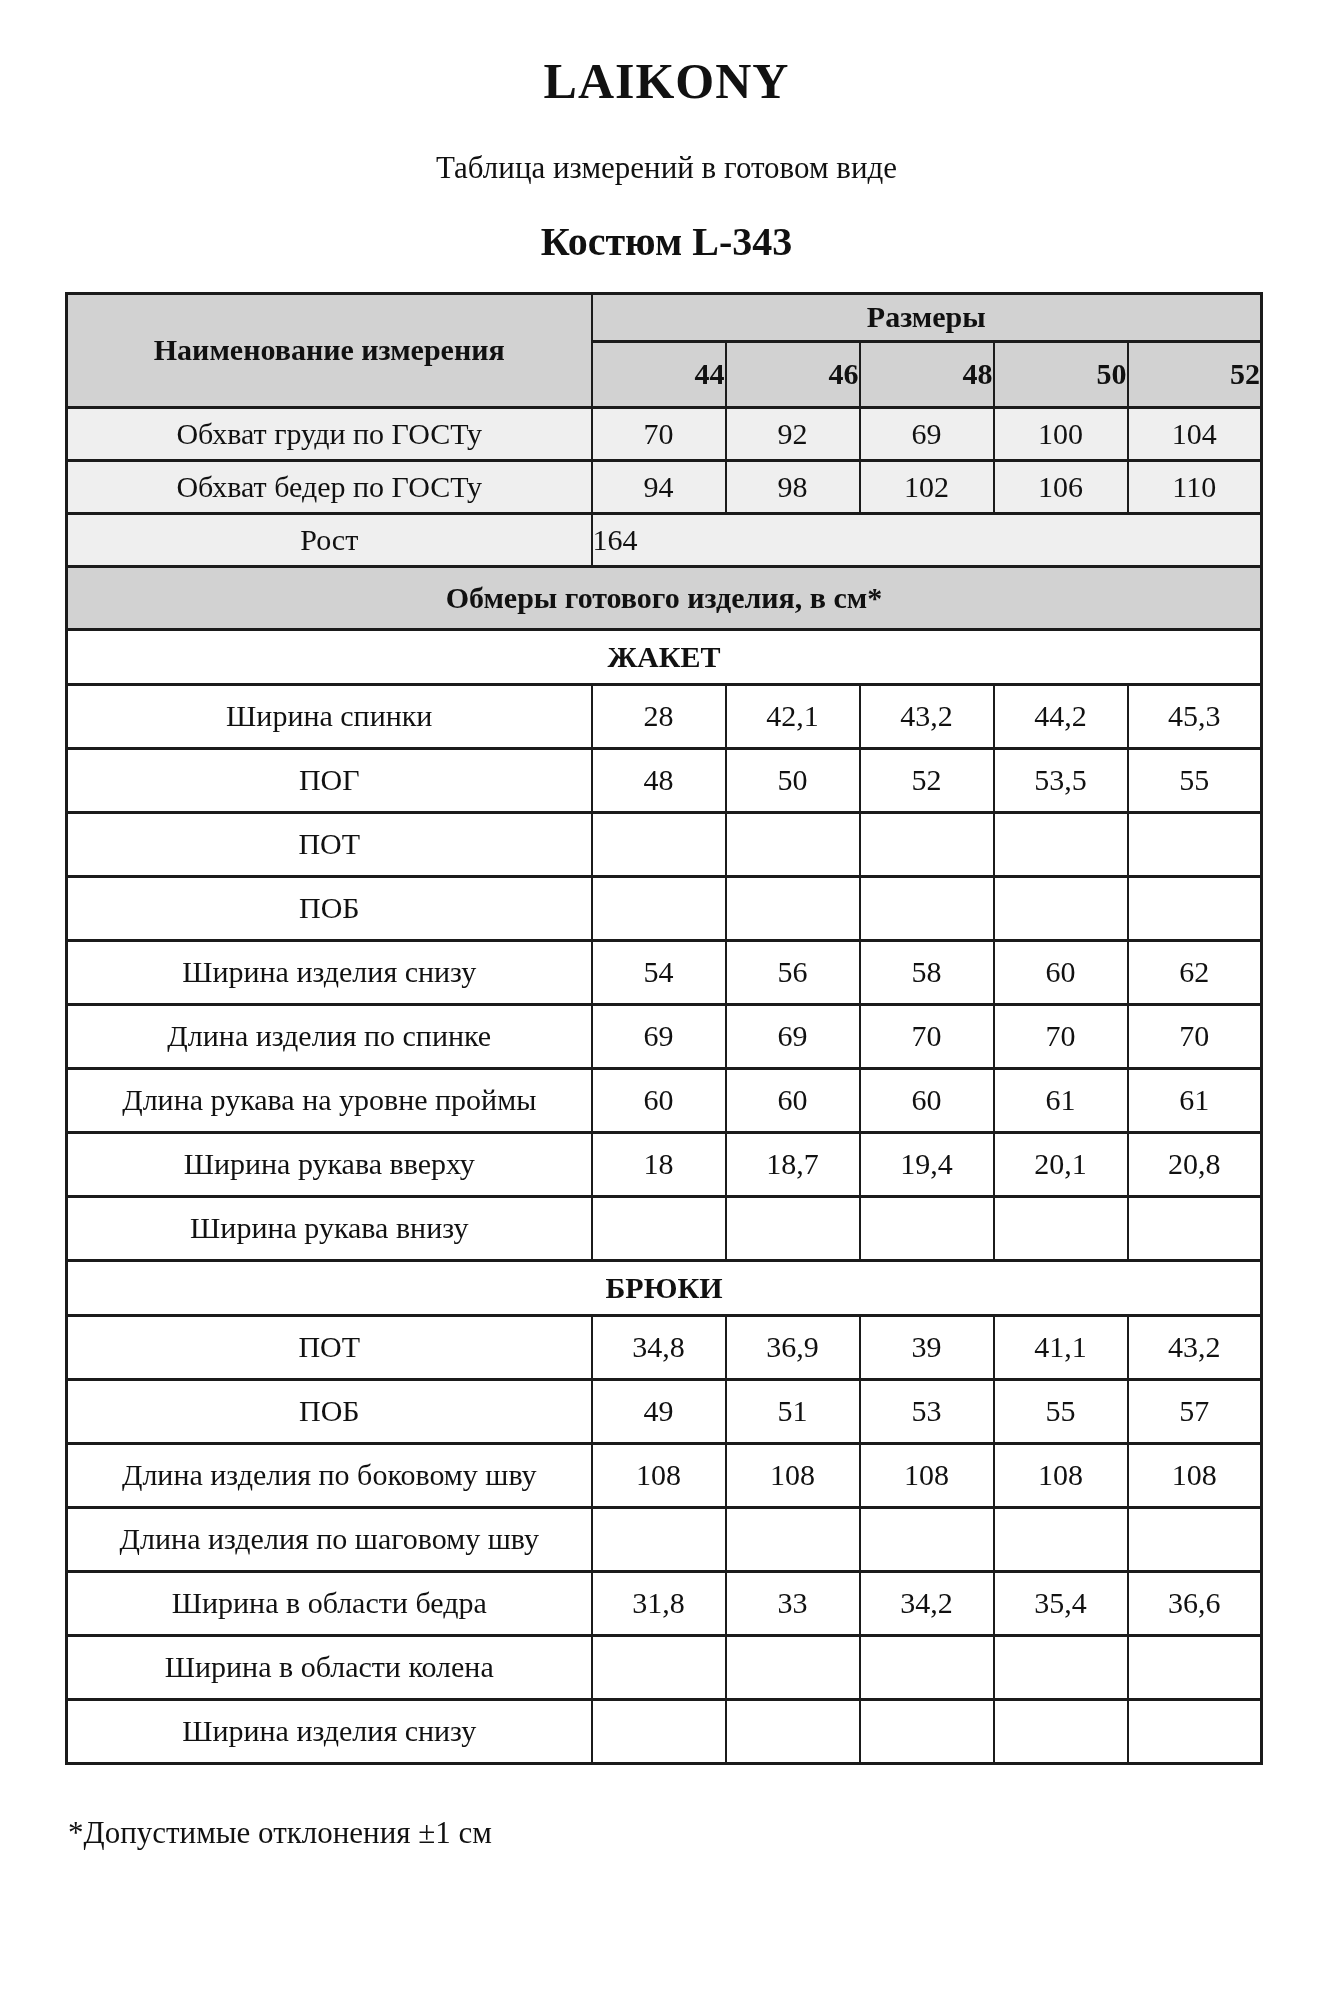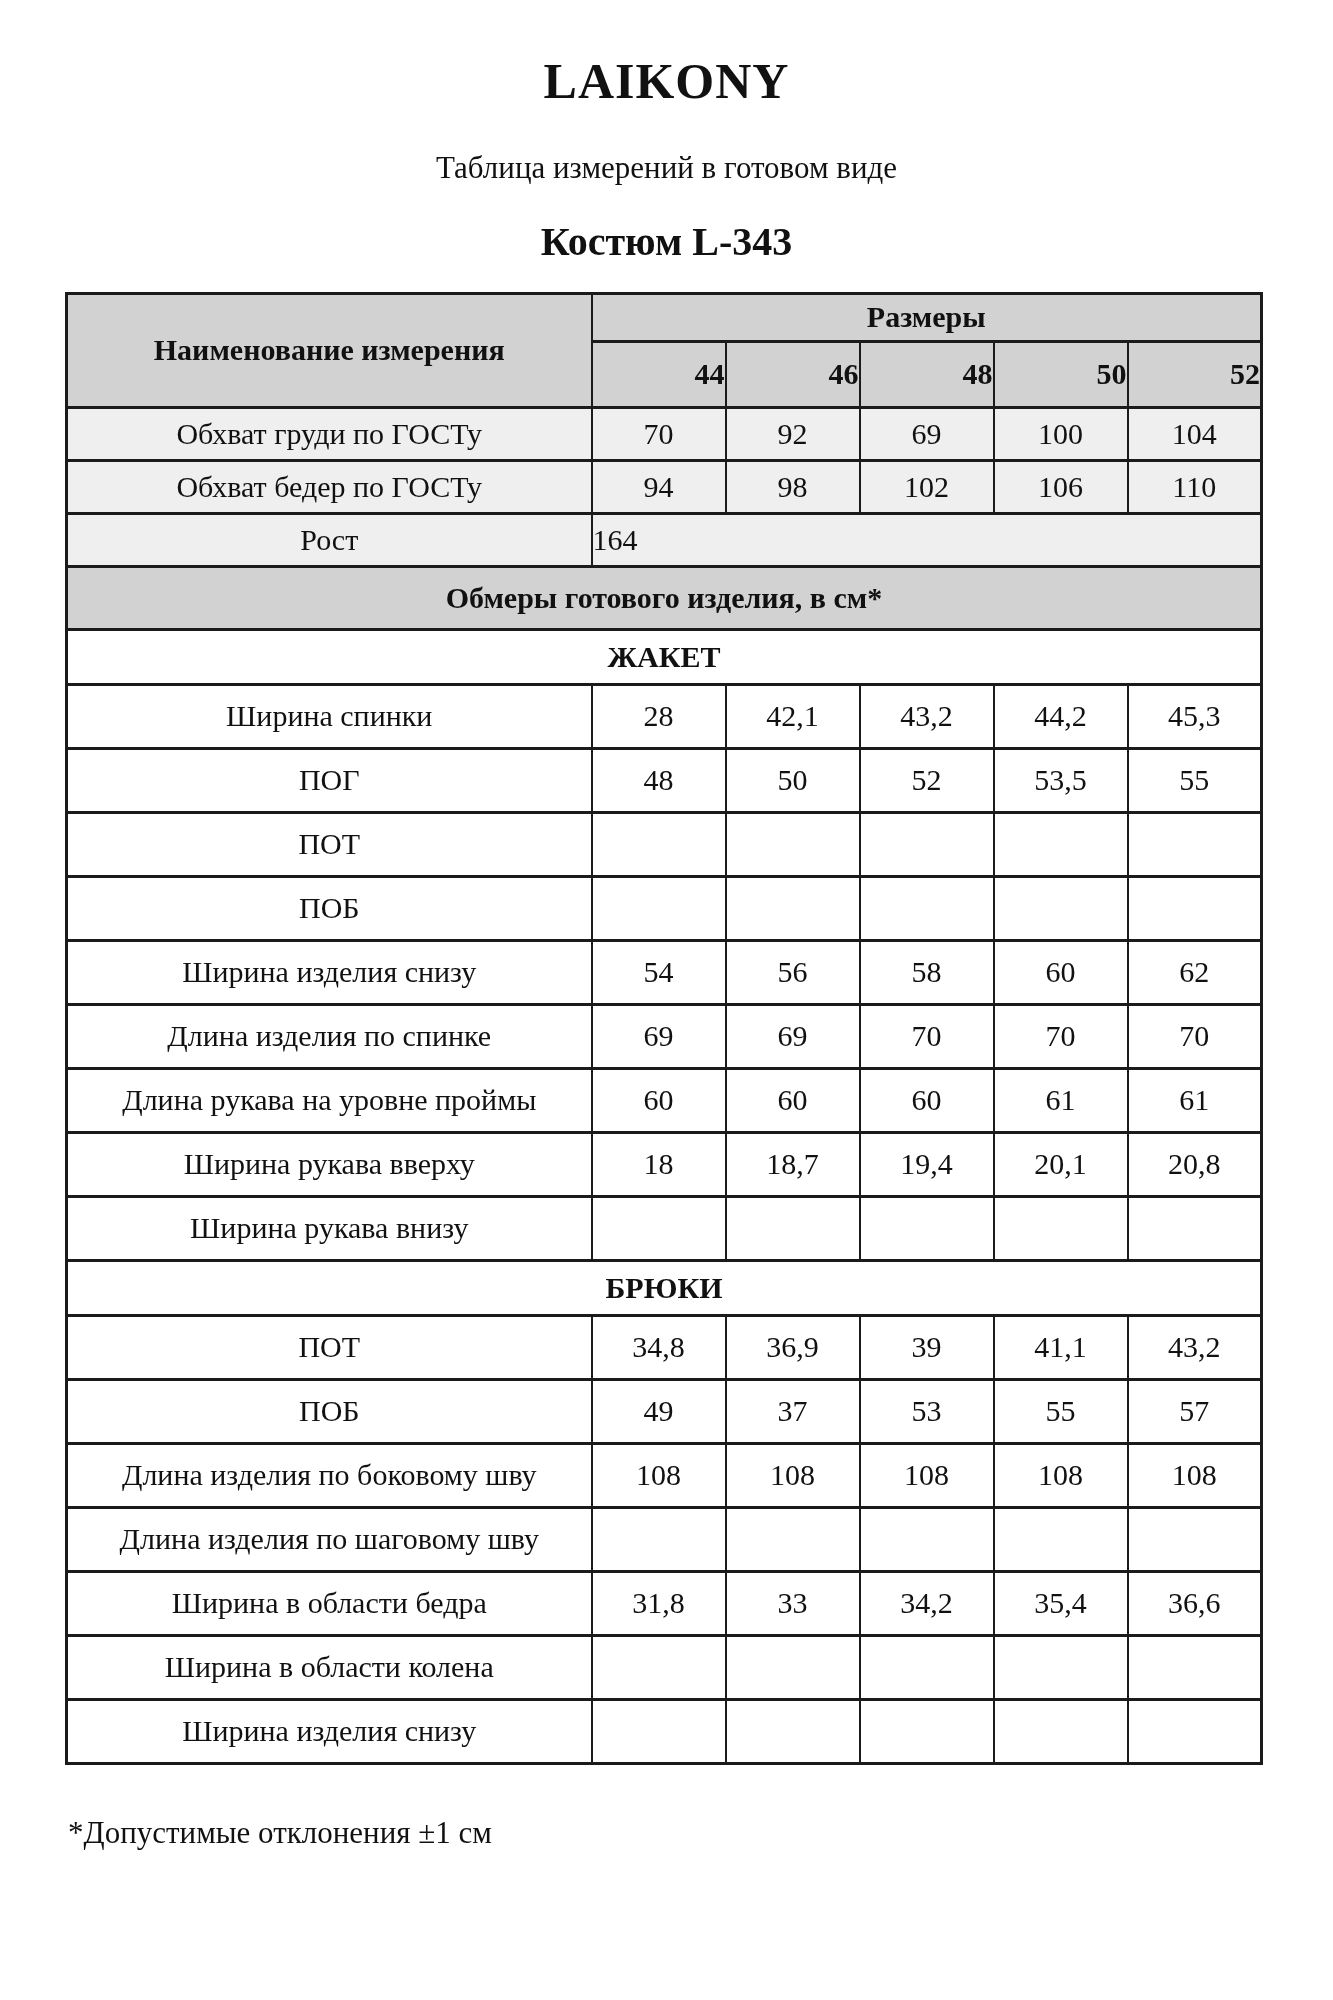--- a/index.html
+++ b/index.html
@@ -245,21 +245,21 @@
           <td class="label">ПОТ</td>
           <td class="val">34,8</td>
           <td class="val">36,9</td>
           <td class="val">39</td>
           <td class="val">41,1</td>
           <td class="val">43,2</td>
         </tr>
         <tr class="h-data">
           <td class="label">ПОБ</td>
           <td class="val">49</td>
-          <td class="val">37</td>
+          <td class="val">51</td>
           <td class="val">53</td>
           <td class="val">55</td>
           <td class="val">57</td>
         </tr>
         <tr class="h-data">
           <td class="label">Длина изделия по боковому шву</td>
           <td class="val">108</td>
           <td class="val">108</td>
           <td class="val">108</td>
           <td class="val">108</td>

